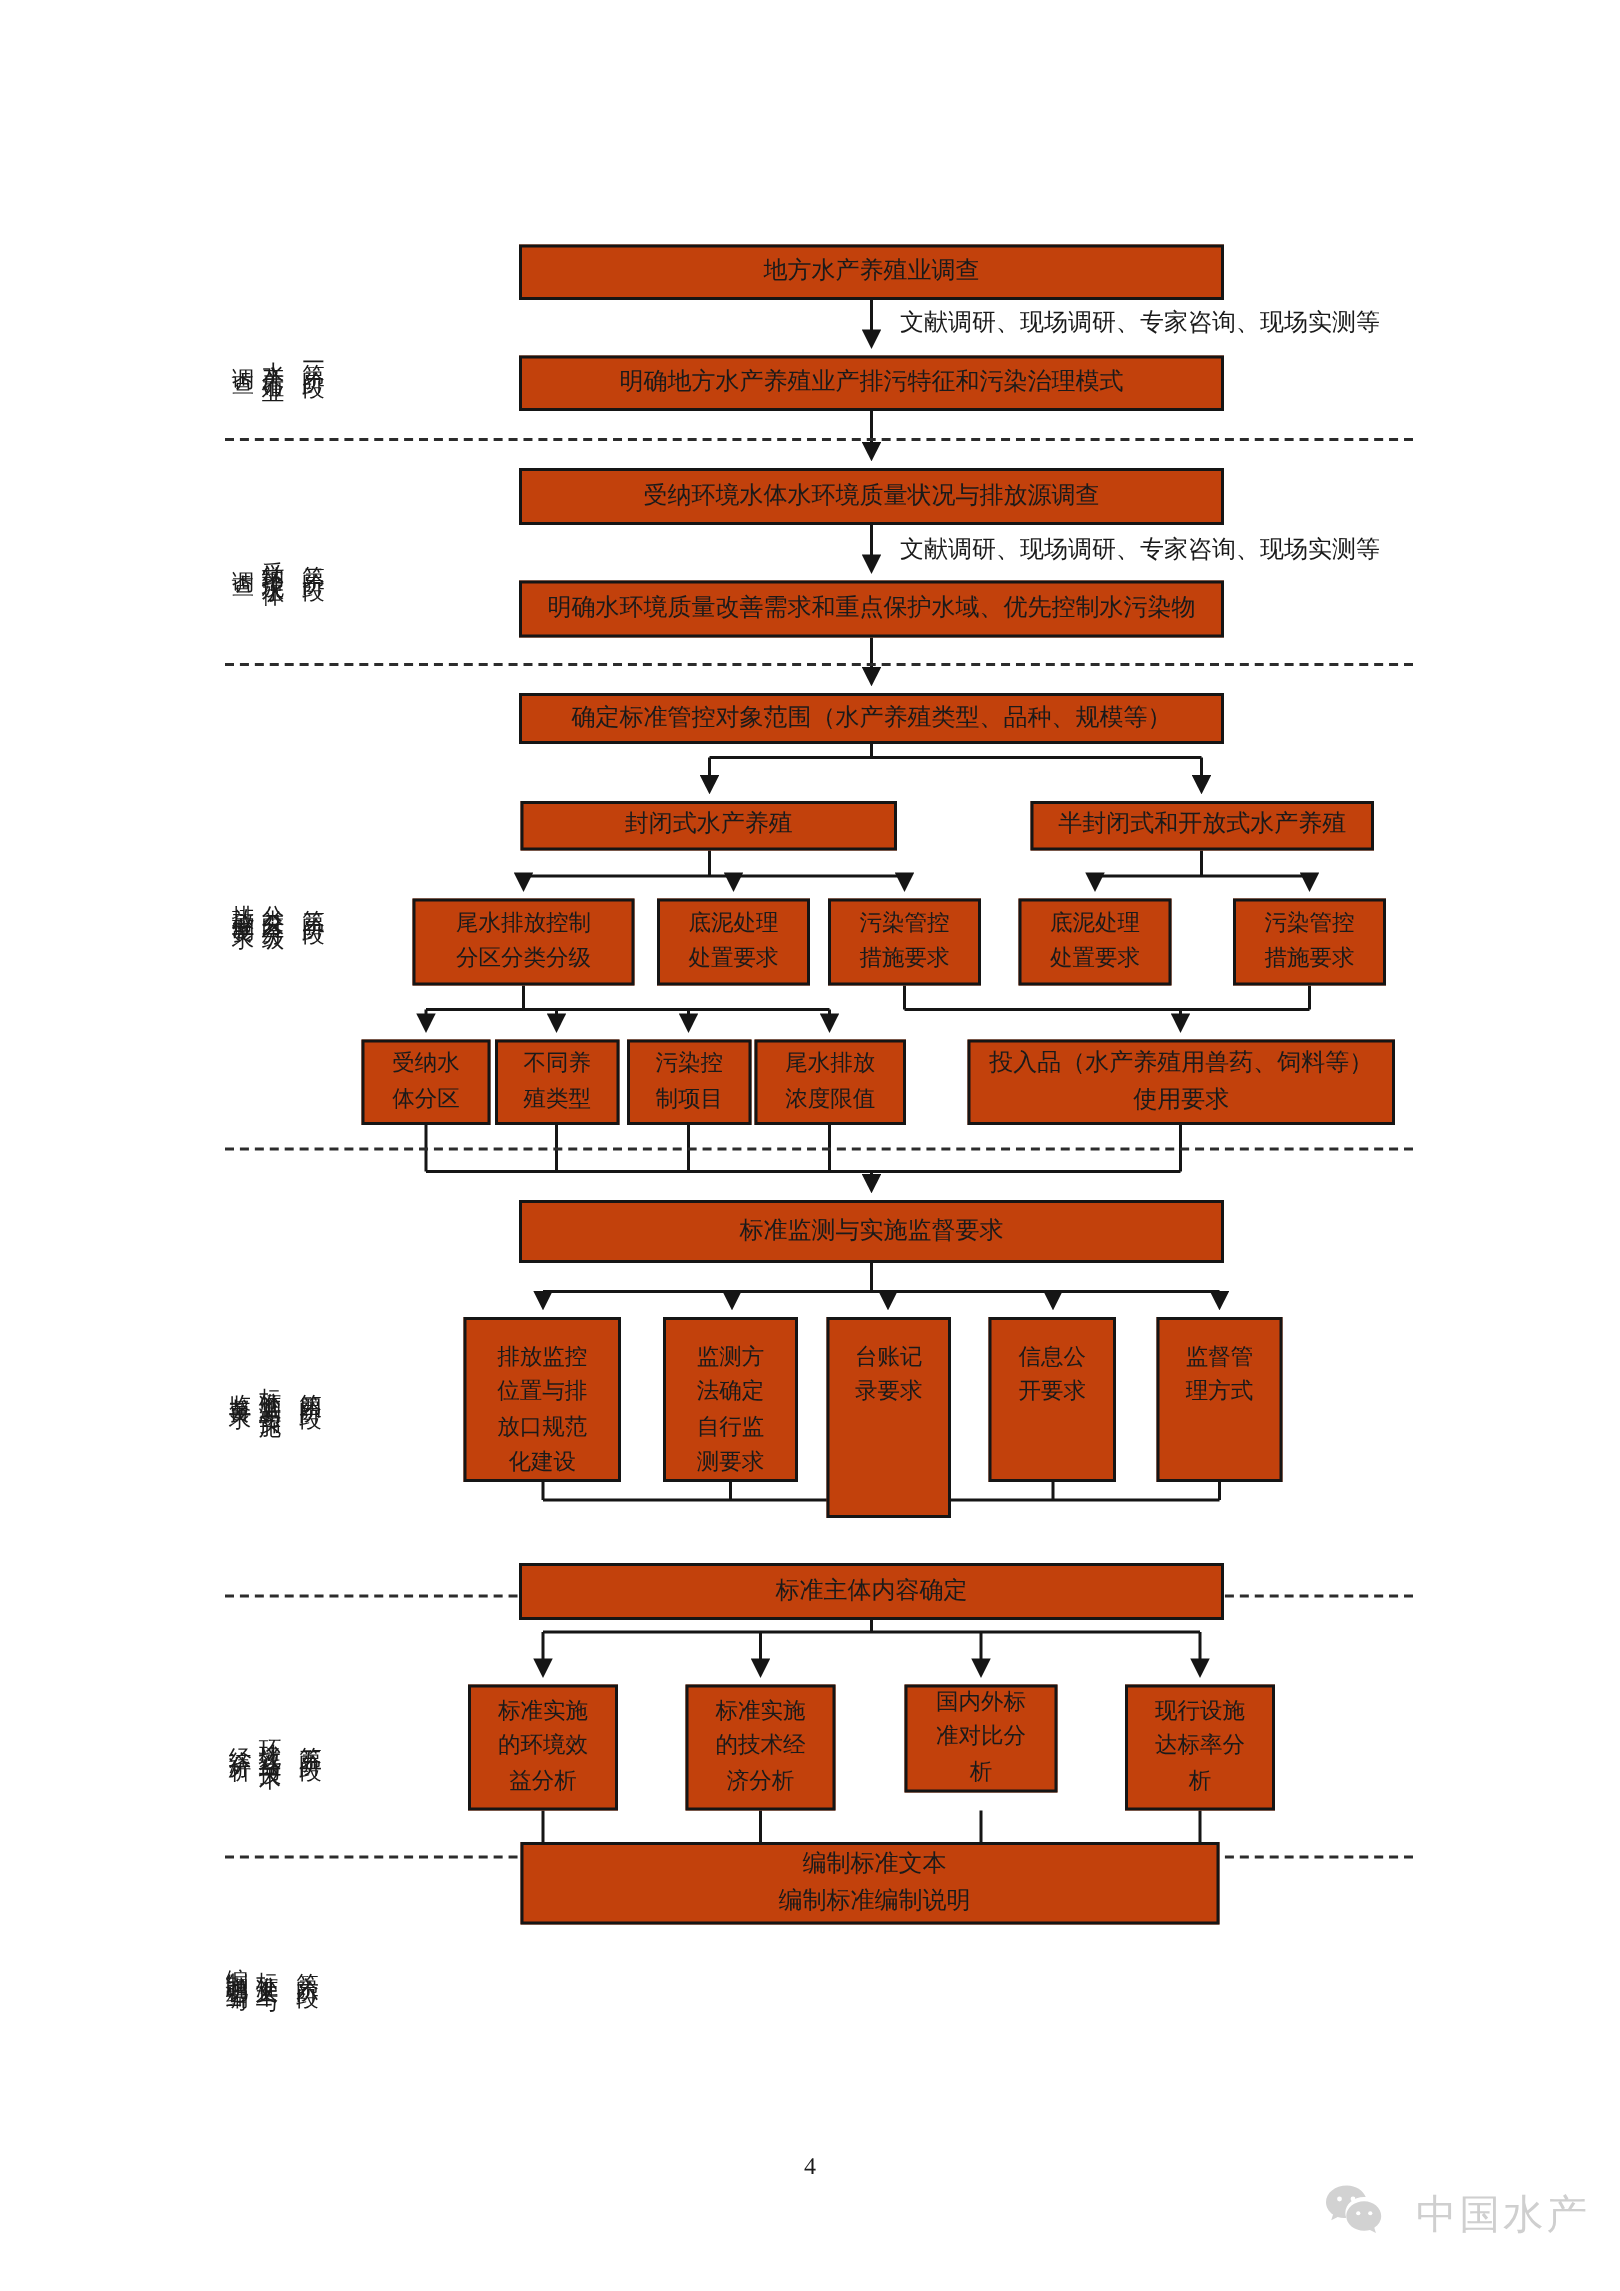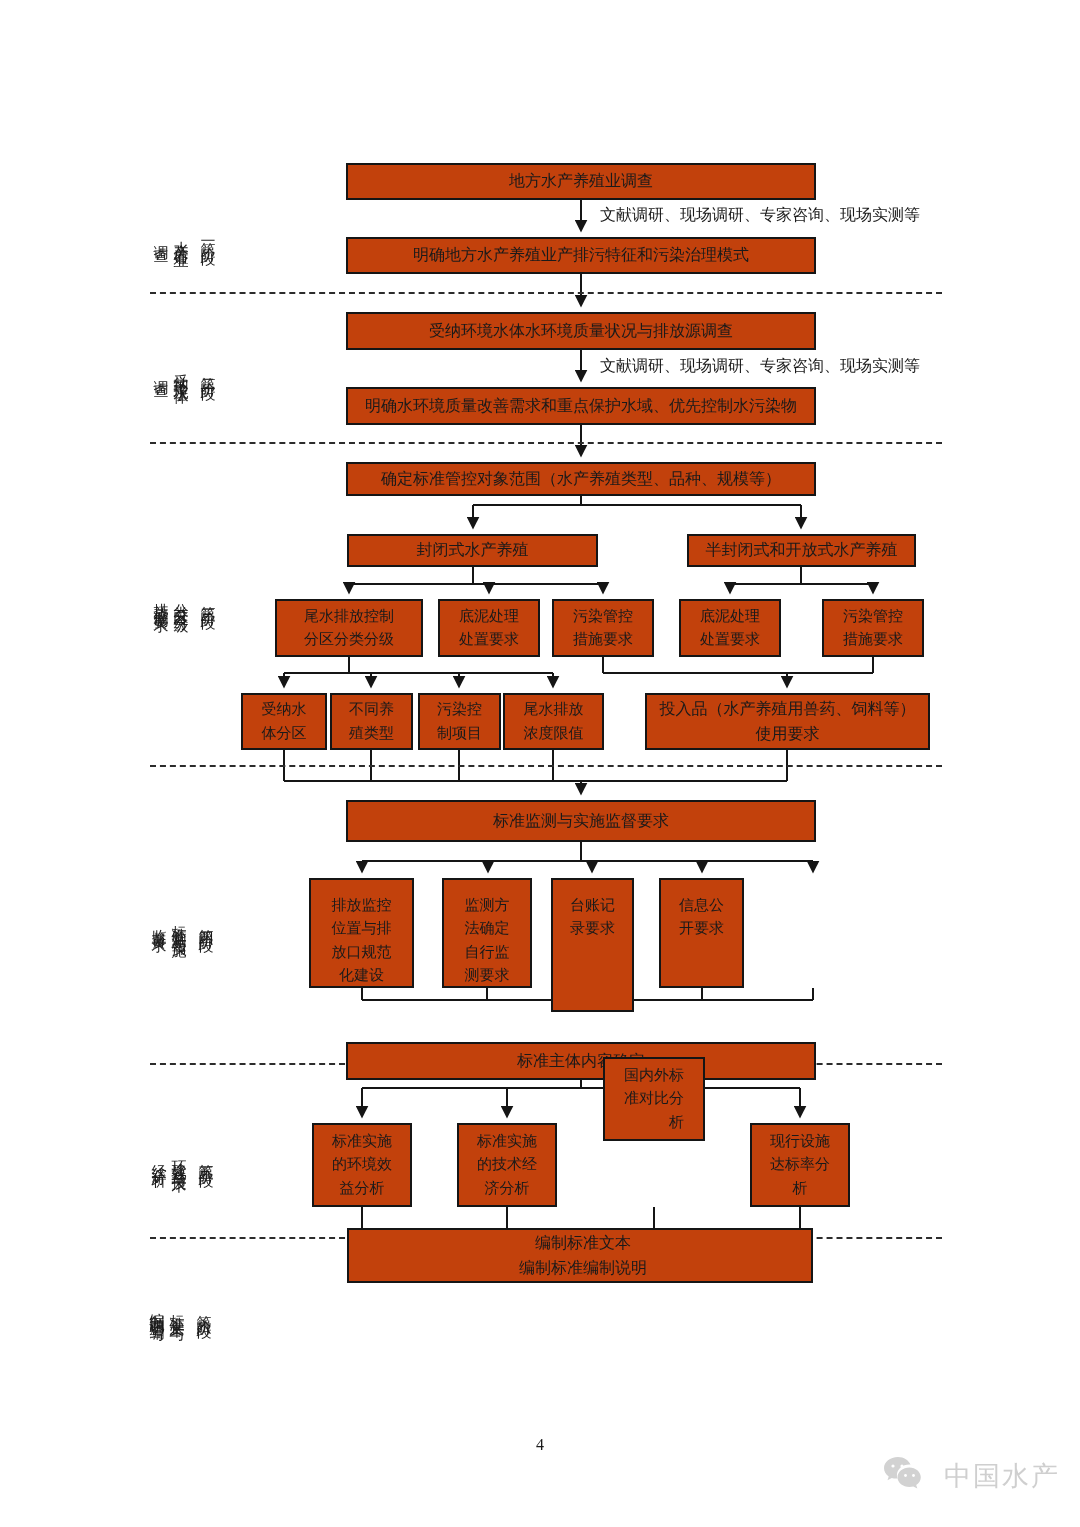--- a/index.html
+++ b/index.html
@@ -225,30 +225,32 @@
 放口规范
 化建设</div>
   <div class="node small v-top" style="left:442px;top:878px;width:90px;height:110px;">监测方
 法确定
 自行监
 测要求</div>
   <div class="node small v-top" style="left:551px;top:878px;width:83px;height:134px;">台账记
 录要求</div>
   <div class="node small v-top" style="left:659px;top:878px;width:85px;height:110px;">信息公
 开要求</div>
+  <div class="node small v-top" style="left:771px;top:878px;width:84px;height:110px;">监督管
+理方式</div>
 
   <div class="node" style="left:346px;top:1015px;width:470px;height:38px;margin-top:27px;">标准主体内容确定</div>
 
   <div class="node small" style="left:312px;top:1123px;width:100px;height:84px;">标准实施
 的环境效
 益分析</div>
   <div class="node small" style="left:457px;top:1123px;width:100px;height:84px;">标准实施
 的技术经
 济分析</div>
-  <div class="node small" style="left:603px;top:1057px;width:102px;height:84px;text-align:right;">国内外标
+  <div class="node small" style="left:603px;top:1123px;width:102px;height:72px;">国内外标
 准对比分
 析</div>
   <div class="node small" style="left:750px;top:1123px;width:100px;height:84px;">现行设施
 达标率分
 析</div>
 
   <div class="node" style="left:347px;top:1228px;width:466px;height:55px;padding-left:12px;">编制标准文本
 编制标准编制说明</div>
 
   <div class="page-number" style="top:1436px;">4</div>

